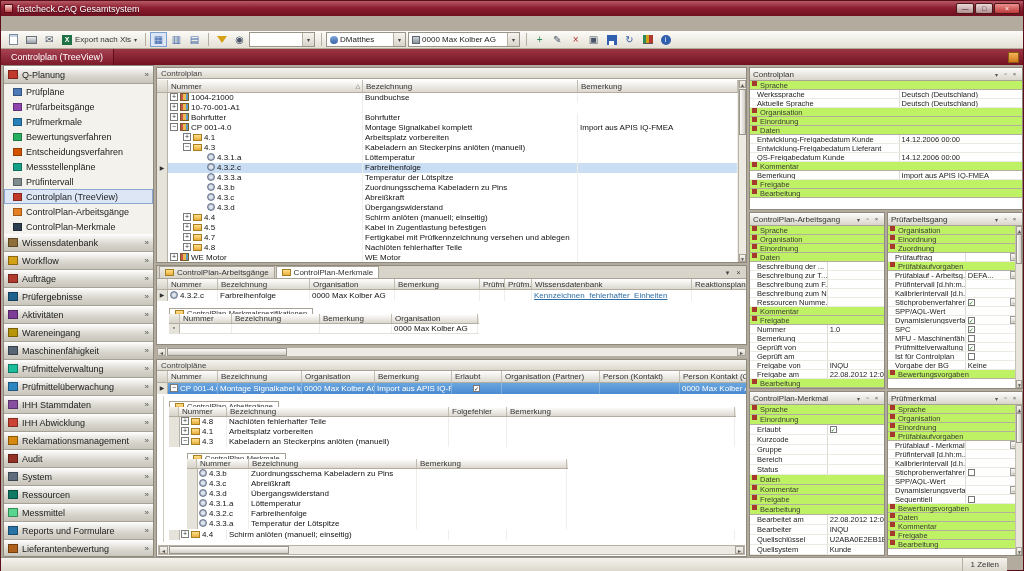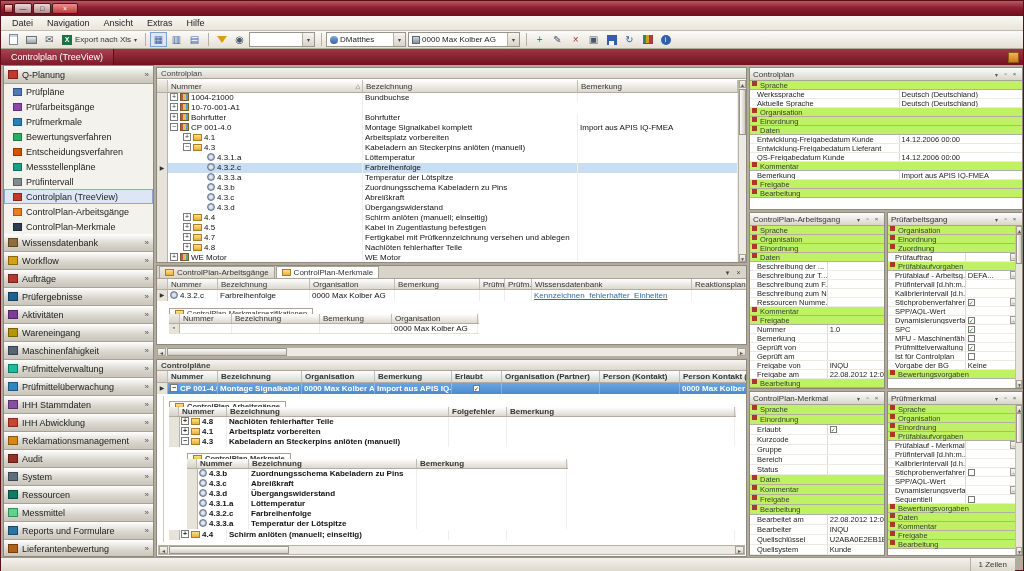--- a/index.html
+++ b/index.html
@@ -95,21 +95,21 @@
 #mid-subtab-row .dtab{height:11px;font-size:7.5px;}
 #sub-head{top:48px;left:12px;width:310px;height:10px;line-height:10px;}
 #sub-row{top:58px;left:12px;width:310px;height:10px;line-height:10px;border-bottom:1px solid #e4e1d8;}
 
 .hscroll{position:absolute;height:10px;background:#eceae2;border:1px solid #b8b2a6;}
 #main-hscroll{left:155px;top:346px;width:591px;}
 .harr{position:absolute;top:0;bottom:0;width:9px;font-size:5px;text-align:center;line-height:9px;color:#555;background:linear-gradient(#f5f4f0,#d8d4ca);border:1px solid #a8a296;}
 .harr.right{right:0;}
 .hthumb{position:absolute;top:0;bottom:0;left:10px;width:120px;background:linear-gradient(#fdfdfc,#cfccc2);border:1px solid #9a958a;}
 
-#bottom-panel{left:155px;top:358px;width:591px;height:198px;font-weight:bold;}
+#bottom-panel{left:155px;top:358px;width:591px;height:198px;}
 #bot-head{top:11px;left:0;right:0;height:12px;line-height:12px;}
 #bot-row{top:23px;left:0;right:0;height:11px;line-height:11px;background:linear-gradient(#6aa6e0,#4a8ad0);}
 #bot-row .td{color:#fff;border-right:1px solid rgba(255,255,255,.25);}
 #det-tabrow{position:absolute;top:36px;left:12px;height:11px;}
 #det-tabrow .dtab,#nest-tabrow .dtab{height:11px;font-size:7.5px;background:#fff;}
 #det-head{top:47px;left:12px;width:567px;height:10px;line-height:10px;}
 #det-rows{position:absolute;top:57px;left:12px;width:567px;}
 #nest-tabrow{position:absolute;top:88px;left:30px;height:11px;}
 #nest-head{top:99px;left:30px;width:381px;height:10px;line-height:10px;}
 #nest-rows{position:absolute;top:109px;left:30px;width:381px;}
@@ -130,42 +130,36 @@
 .pp-sec{height:9px;line-height:9px;background:#bef264;border-bottom:1px solid #b3ae9e;display:flex;font-size:7.5px;color:#3c3c34;padding:0 2px;}
 .pp-sec .sq{width:5px;height:5px;background:#a6392e;margin-right:3px;flex:0 0 5px;}
 .pp-row{height:9px;line-height:9px;display:flex;font-size:7.5px;border-bottom:1px solid #eceae3;color:#222;}
 #pp3 .pp-row,#pp3 .pp-sec{height:10px;line-height:10px;}
 .pp-label{flex:0 0 58%;padding:0 2px 0 7px;border-right:1px solid #deDBd2;overflow:hidden;white-space:nowrap;}
 #pp0 .pp-label{flex-basis:55%;}
 .pp-val{flex:1;padding:0 2px;overflow:hidden;white-space:nowrap;display:flex;align-items:center;}
 .ebtn{margin-left:auto;width:10px;height:8px;flex:0 0 10px;border:1px solid #999;background:linear-gradient(#f8f7f4,#dcd8cf);font-size:6px;line-height:6px;text-align:center;color:#333;}
 .ppvs{position:absolute;right:0;top:0;bottom:0;width:7px;background:#e8e5dd;border-left:1px solid #c5c0b4;}
 
-#statusbar{position:absolute;left:0;top:556px;right:8px;height:14px;background:linear-gradient(#f4f2ec,#ddd8cd);border-top:1px solid #9a958a;display:flex;align-items:center;}
+#statusbar{position:absolute;left:0;top:556px;right:16px;height:14px;background:linear-gradient(#f4f2ec,#ddd8cd);border-top:1px solid #9a958a;display:flex;align-items:center;}
 #status-right{margin-left:auto;border-left:1px solid #b6b0a4;padding:0 8px;font-size:8px;color:#333;height:14px;line-height:14px;}
 </style>
 </head>
 <body>
 
 <div id="win">
 
   <div id="titlebar">
     <span id="appicon"></span>
+    <span id="title-text">fastcheck.CAQ Gesamtsystem</span>
     <span class="winbtn">—</span>
     <span class="winbtn">□</span>
     <span class="winbtn close">×</span>
   </div>
 
-  <div id="menubar">
-      <span class="menu-item">Datei</span>
-      <span class="menu-item">Navigation</span>
-      <span class="menu-item">Ansicht</span>
-      <span class="menu-item">Extras</span>
-      <span class="menu-item">Hilfe</span>
-    </div>
 
   <div id="toolbar">
     <span class="tbtn">
         <span class="ci ci-doc"></span>
       </span>
     <span class="tbtn">
         <span class="ci ci-print"></span>
       </span>
     <span class="tbtn">
         <span class="g c-dark">✉</span>

